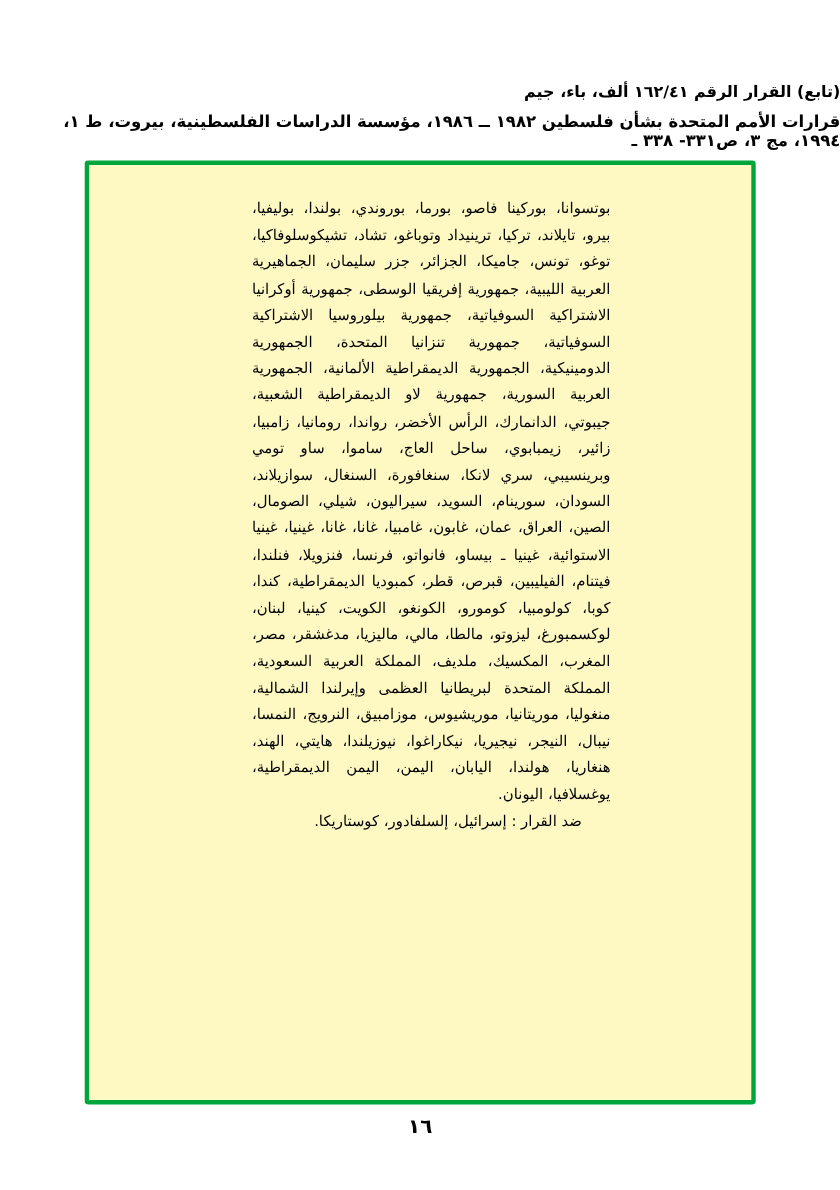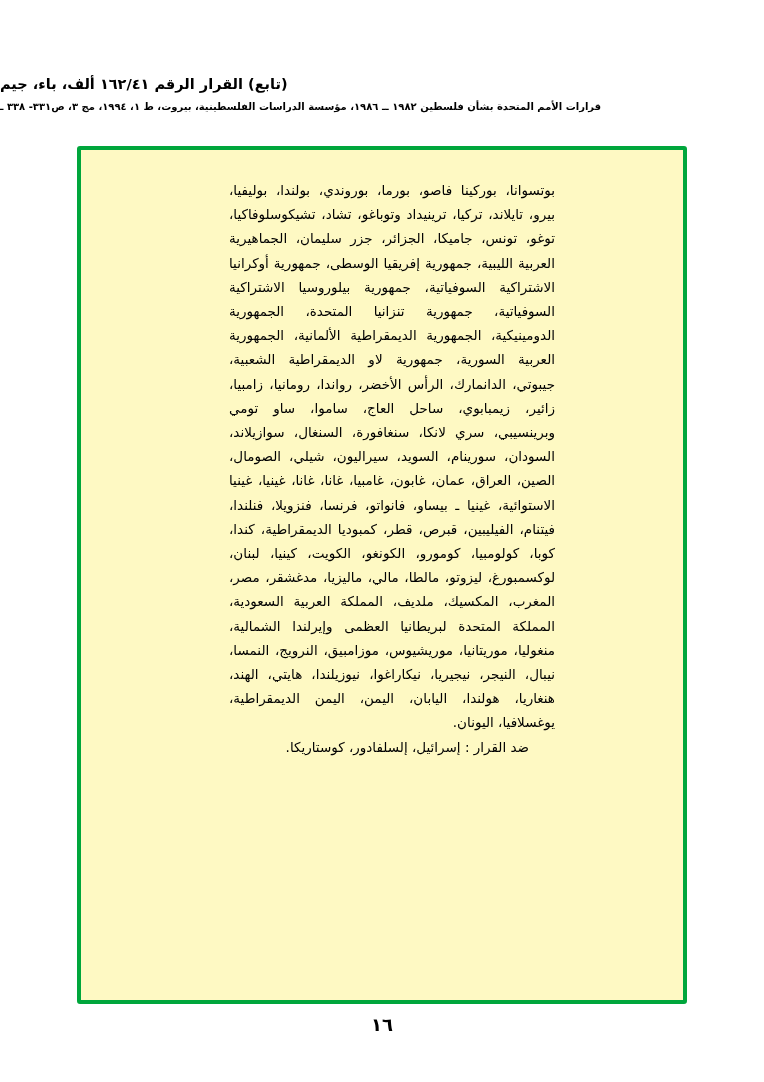--- a/index.html
+++ b/index.html
@@ -15,32 +15,33 @@
     position: relative;
     overflow: hidden;
   }
   .page {
     width: 764px;
     height: 1082px;
     position: relative;
     box-sizing: border-box;
   }
   .header {
-    text-align: left;
+    text-align: right;
     padding-top: 74px;
+    padding-left: 41px;
   }
   .header-title {
     font-size: 14.5px;
     font-weight: bold;
     letter-spacing: 0px;
     line-height: 1.4;
     direction: rtl;
   }
   .header-sub {
-    font-size: 10px;
+    font-size: 15px;
     font-weight: bold;
     margin-top: 7px;
     direction: rtl;
   }
   .frame {
     position: absolute;
     top: 146px;
     right: 77px;
     left: 77px;
     height: 858px;

